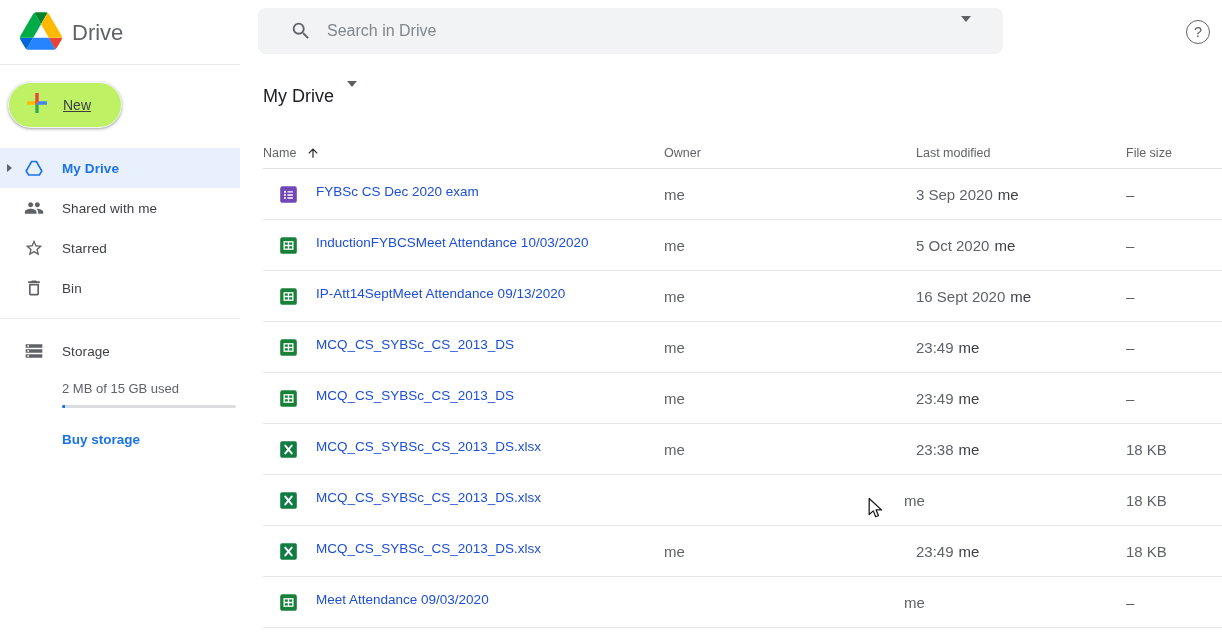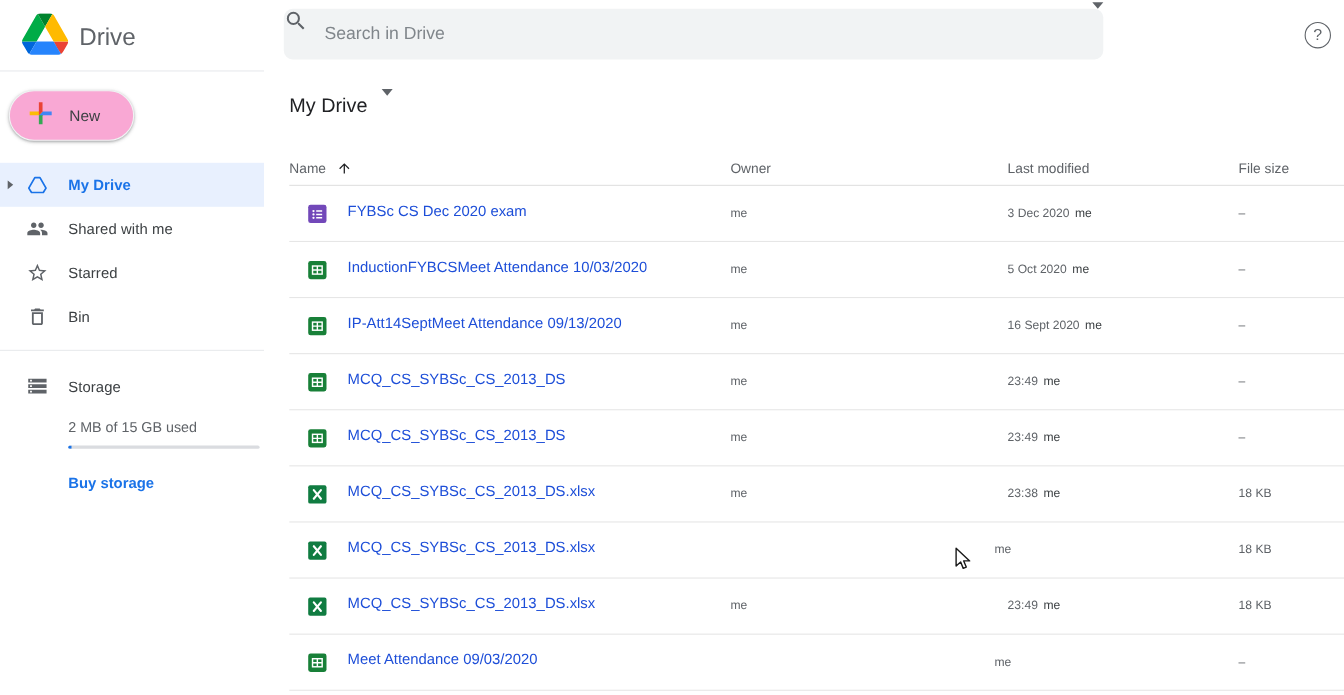--- a/index.html
+++ b/index.html
@@ -8,22 +8,22 @@
     background:#fff; color:#3c4043;
     font-family:"Liberation Sans","DejaVu Sans",sans-serif;
   }
 
   
   .header { position:absolute; top:0; left:0; width:100%; height:64px; }
   .logo-area { position:absolute; left:20px; top:12px; display:flex; align-items:center; cursor:pointer;text-align:center; }
   .logo-text { font-size:22px; color:#5f6368; margin-left:10px; }
   .search-bar {
     position:absolute; left:258px; top:8px; width:745px; height:46px;
-    background:#f1f3f4; border-radius:8px; display:flex; 
-    padding:0 0; box-sizing:border-box;
+    background:#f1f3f4; border-radius:8px; display:flex; align-items:center;
+    padding:0 32px; box-sizing:border-box;
   }
   .search-icon { display:flex; flex:none; }
   .search-input {
     flex:1; margin-left:13px; border:none; outline:none; background:transparent;
     font-size:16px; color:#202124; font-family:inherit;
   }
   .search-input::placeholder { color:#80868b; }
   .caret-down {
     width:0; height:0; border-left:5.5px solid transparent; border-right:5.5px solid transparent;
     border-top:6.5px solid #5f6368; flex:none;
@@ -32,24 +32,24 @@
   .help-button {
     position:absolute; right:12px; top:20px; width:24px; height:24px; box-sizing:border-box;
     border:1.6px solid #5f6368; border-radius:50%; color:#5f6368;
     display:flex; align-items:center; justify-content:center; font-size:14.5px; cursor:pointer;
   }
   .help-button::after { content:"?"; }
 
   
   .sidebar { position:absolute; top:64px; left:0; width:240px; bottom:0; border-top:1px solid #e8eaed; box-sizing:border-box; }
   .new-button {
-    margin:17px 0 0 8px; width:114px; height:46px; background:#f9a8d4;
+    margin:17px 0 0 8px; width:114px; height:46px; background:#bef264;
     border:1px solid #f1f3f4; border-radius:24px; box-sizing:border-box;
     box-shadow:0 1px 2px 0 rgba(60,64,67,.30), 0 1px 3px 1px rgba(60,64,67,.15);
-    display:flex; align-items:center; padding-left:13px; cursor:pointer;
+    display:flex; align-items:center; padding-left:13px; cursor:pointer;text-decoration:underline;
   }
   .new-label { margin-left:11px; font-size:14px; color:#3c4043; }
   .nav { margin-top:20px; }
   .nav-item {
     position:relative; height:40px; display:flex; align-items:center;
     padding-left:23px; box-sizing:border-box; cursor:pointer;
   }
   .nav-item.selected { background:#e8f0fe; }
   .nav-icon { width:22px; height:22px; display:flex; align-items:center; justify-content:center; color:#5f6368; flex:none; }
   .nav-item.selected .nav-icon { color:#1a73e8; }
@@ -80,21 +80,21 @@
   .col-name { flex:1; display:flex; min-width:0; box-sizing:border-box; }
   .col-owner { width:222px; flex:none; }
   .col-modified { width:210px; flex:none;margin-left:30px; }
   .col-size { width:96px; flex:none; }
   .sort-arrow { margin-left:10px; display:flex; }
 
   .file-row { display:flex; align-items:center; height:50px; border-bottom:1px solid #e6e6e6; cursor:pointer; }
   .file-row .col-name { padding-left:15px; }
   .file-icon { width:21px; height:21px; flex:none; display:flex; }
   .file-name { margin-left:17px; font-size:13.5px; color:#1d4ed8; white-space:nowrap; overflow:hidden; text-overflow:ellipsis; }
-  .cell-text { font-size:11px; color:#5f6368; }
+  .cell-text { font-size:15px; color:#5f6368; }
   .modified-by { color:#3c4043; margin-left:5px; }
 
   .cursor { position:absolute; left:866px; top:497px; z-index:20; pointer-events:none; }
 </style>
 </head>
 <body>
 
 <div class="app">
 
   <div class="header">
@@ -222,21 +222,21 @@
                 <circle cx="8" cy="9" r="1.2" fill="#fff"></circle>
                 <circle cx="8" cy="12.5" r="1.2" fill="#fff"></circle>
                 <circle cx="8" cy="16" r="1.2" fill="#fff"></circle>
                 <path d="M10.8 9h6.2M10.8 12.5h6.2M10.8 16h6.2" stroke="#fff" stroke-width="1.6"></path>
               </svg>
             </span>
       <span class="file-name">FYBSc CS Dec 2020 exam</span>
     </div>
     <div class="col-owner cell-text">me</div>
     <div class="col-modified cell-text">
-      <span>3 Dec 2020</span><span class="modified-by">me</span>
+      <span>3 Sep 2020</span><span class="modified-by">me</span>
     </div>
     <div class="col-size cell-text">–</div>
   </div>
         <div class="file-row">
     <div class="col-name">
       <span class="file-icon">
               <svg viewBox="0 0 24 24" width="21" height="21">
                 <rect x="2.5" y="2.5" width="19" height="19" rx="2.5" fill="#188038"></rect>
                 <rect x="7" y="7.8" width="10" height="8.4" fill="none" stroke="#fff" stroke-width="1.5"></rect>
                 <path d="M7 12h10M12 7.8v8.4" stroke="#fff" stroke-width="1.5"></path>

